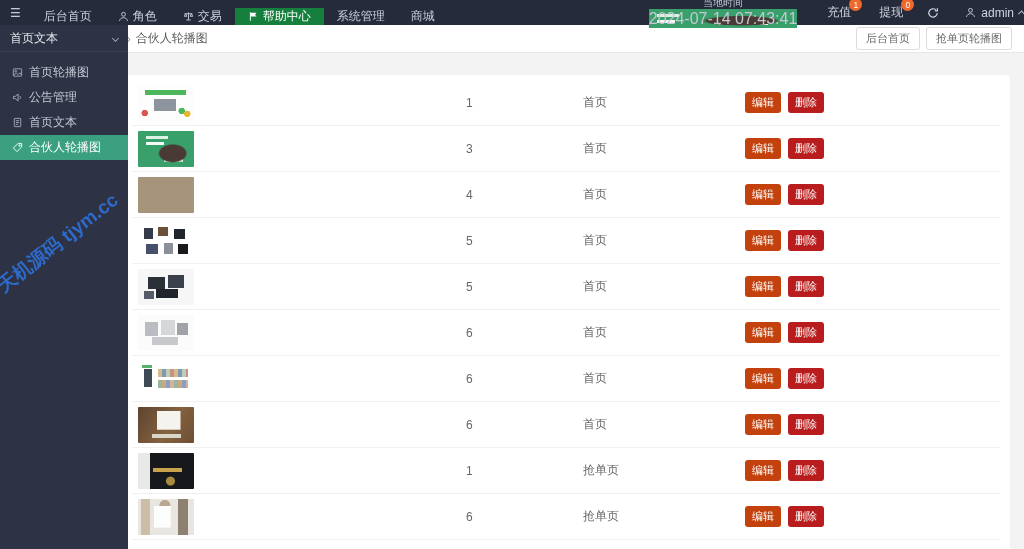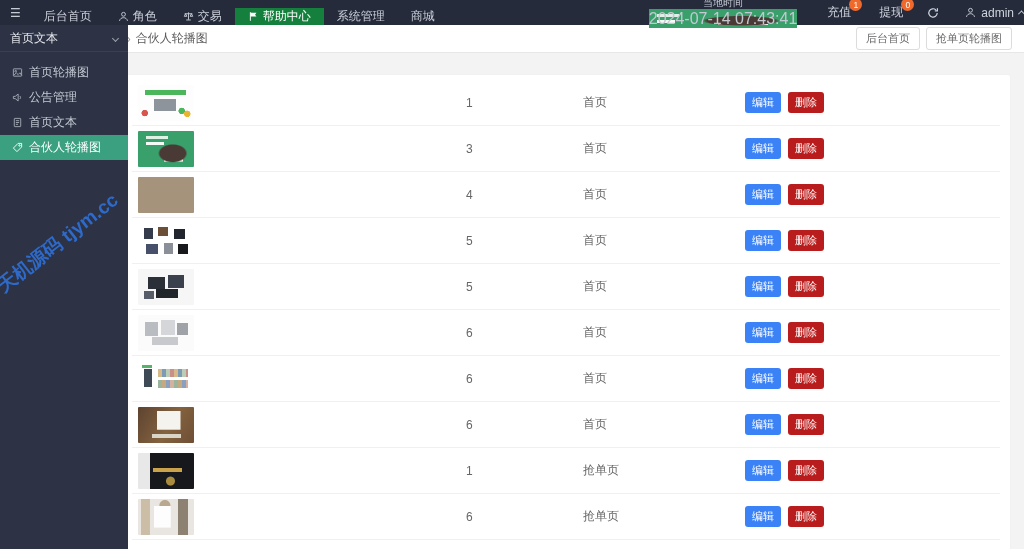--- a/index.html
+++ b/index.html
@@ -48,21 +48,21 @@
 
   .thead { display:flex; align-items:center; height:26px; background:#fafafa; font-size:12px; color:#999; }
   .trow { display:flex; align-items:center; height:46px; border-bottom:1px solid #f0f0f0; }
   .c-img { flex:0 0 334px; padding-left:6px; display:flex; align-items:center; }
   .c-url { flex:0 0 117px; font-size:12px; color:#666; }
   .c-pos { flex:0 0 162px; font-size:12px; color:#666; }
   .c-act { flex:1; display:flex; gap:7px; }
   .thead .c-img { padding-left:9px; }
 
   .act-btn { border:none; border-radius:3px; color:#fff; font-size:11px; padding:3px 7px; cursor:pointer; font-family:inherit; }
-  .act-edit { background:#3b82f6; }
+  .act-edit { background:#c2410c; }
   .act-del { background:#b91c1c; }
 
   
   .thumb { width:56px; height:36px; border-radius:1px; background:#eee; }
   .t1 { background:
     linear-gradient(#4cb65a,#4cb65a) 50% 5px/74% 5px no-repeat,
     linear-gradient(#8d949c,#8d949c) 48% 60%/40% 12px no-repeat,
     radial-gradient(circle at 12% 78%, #d9534f 0 3px, transparent 3.5px),
     radial-gradient(circle at 88% 80%, #e8b531 0 3px, transparent 3.5px),
     radial-gradient(circle at 78% 72%, #4cb65a 0 3px, transparent 3.5px),

